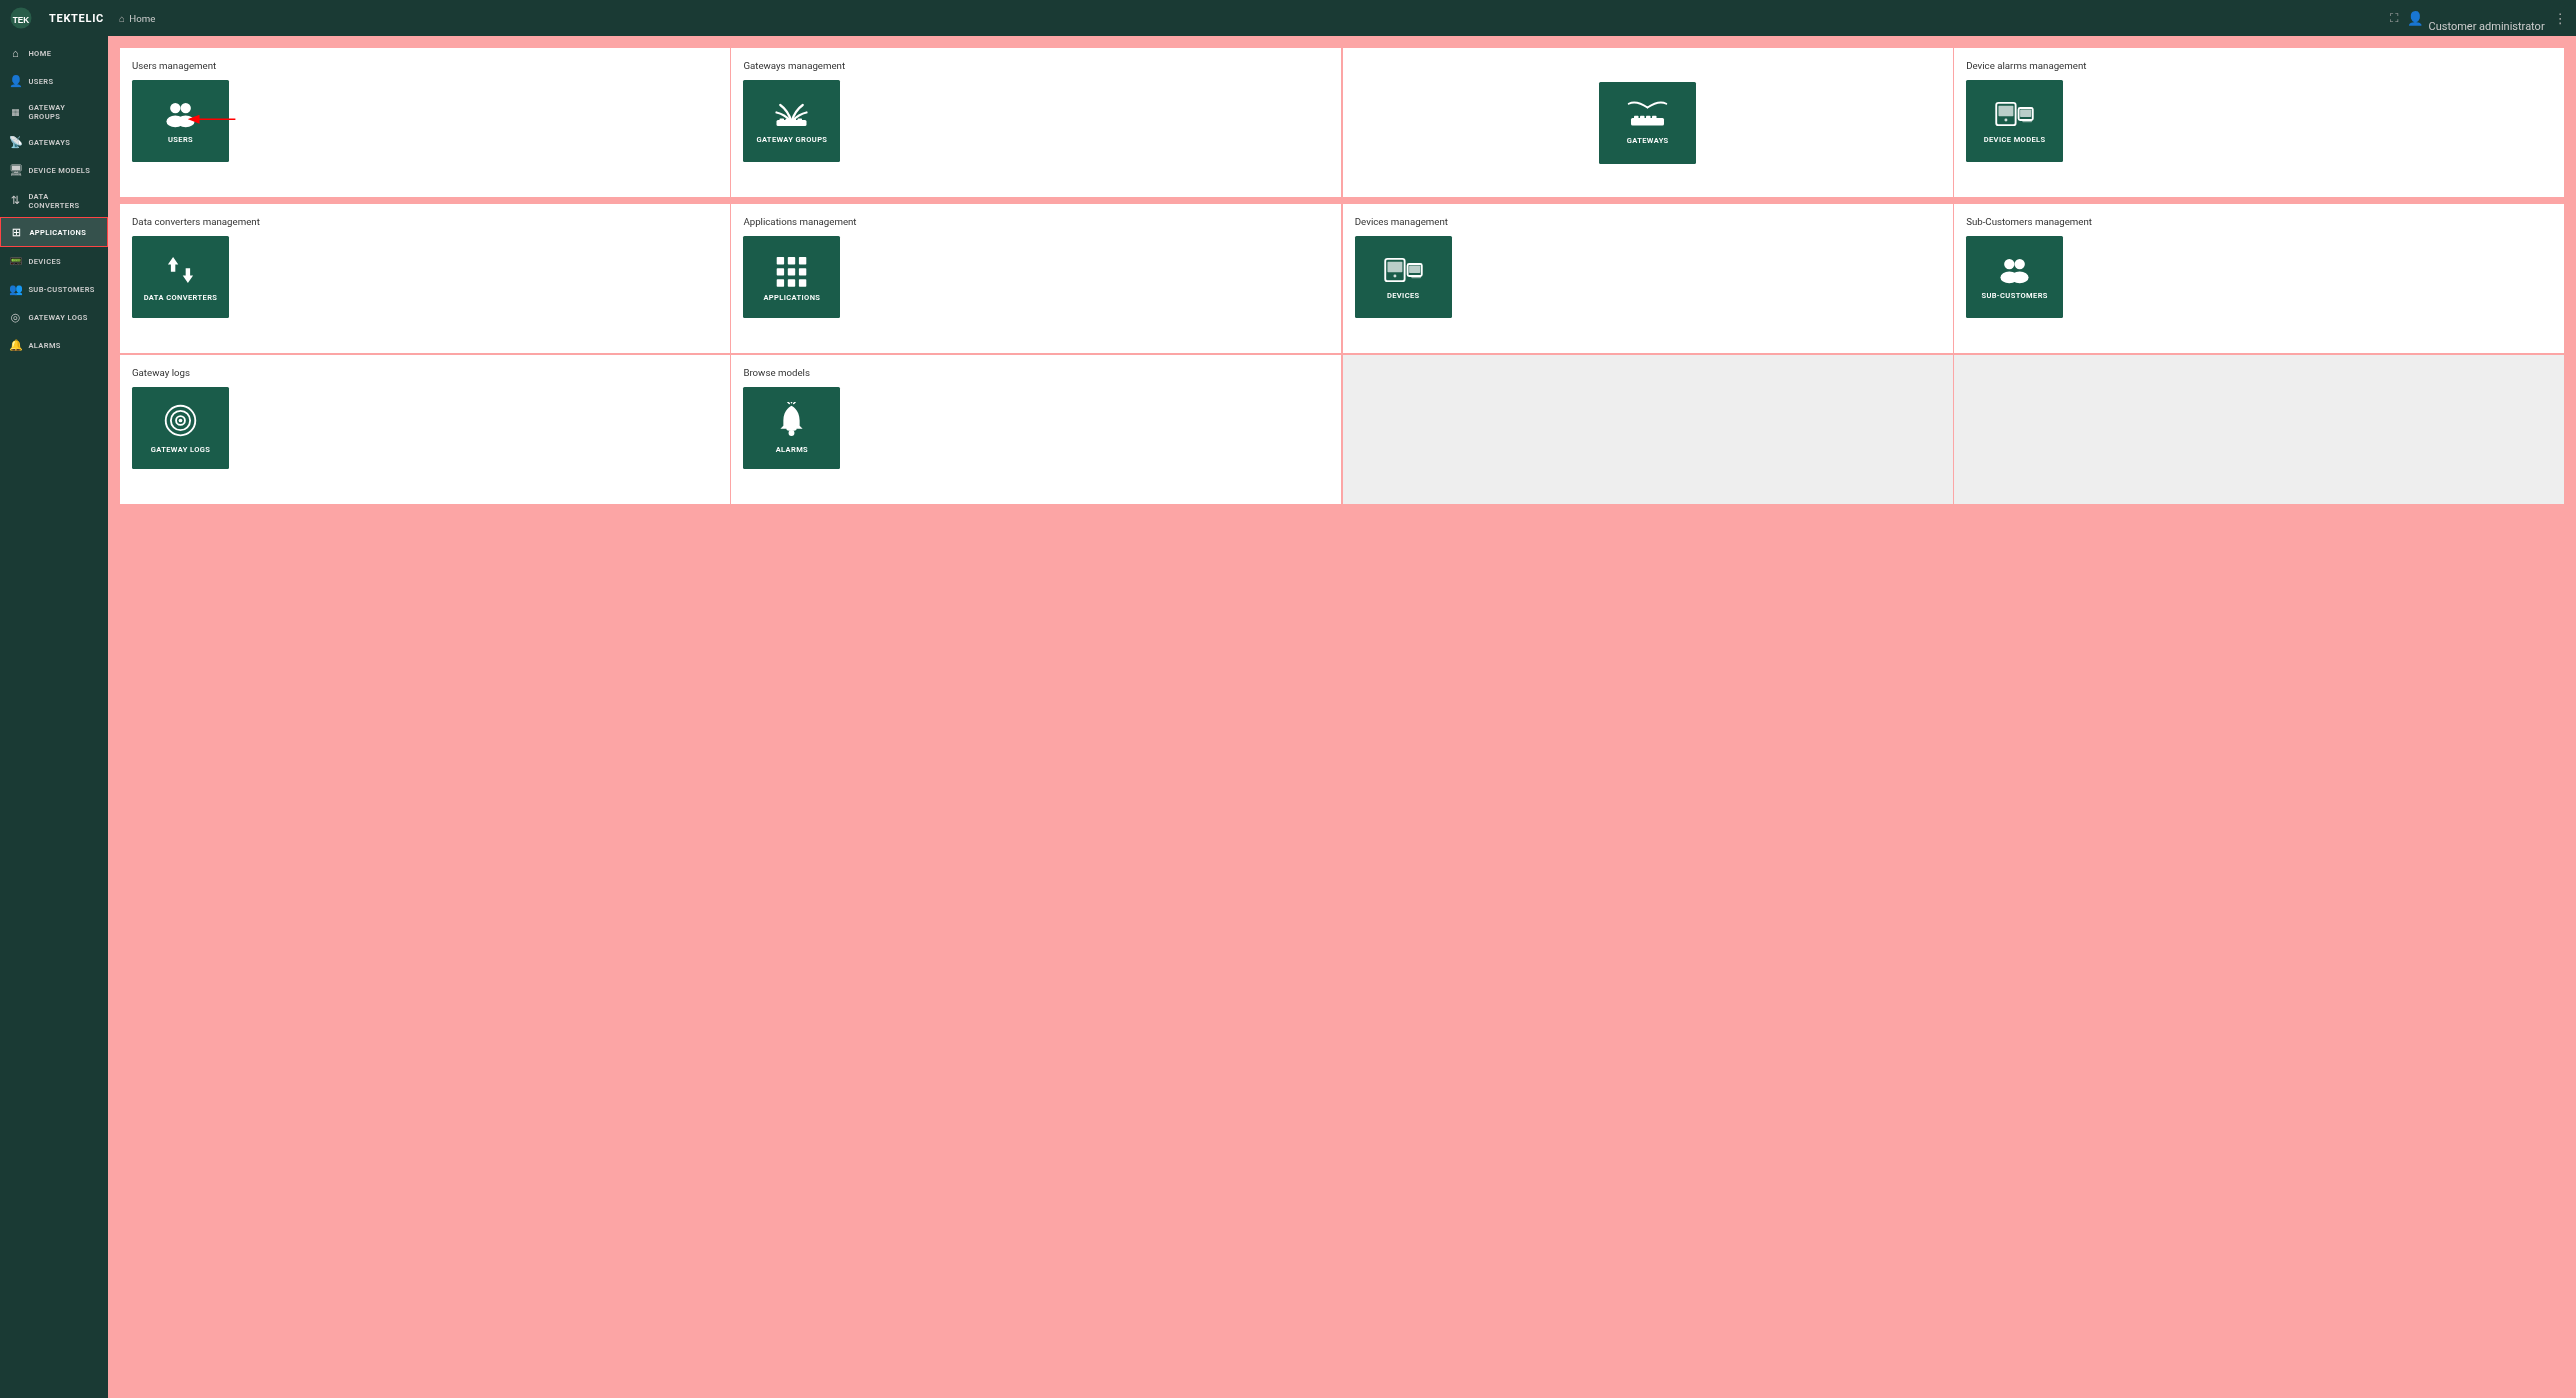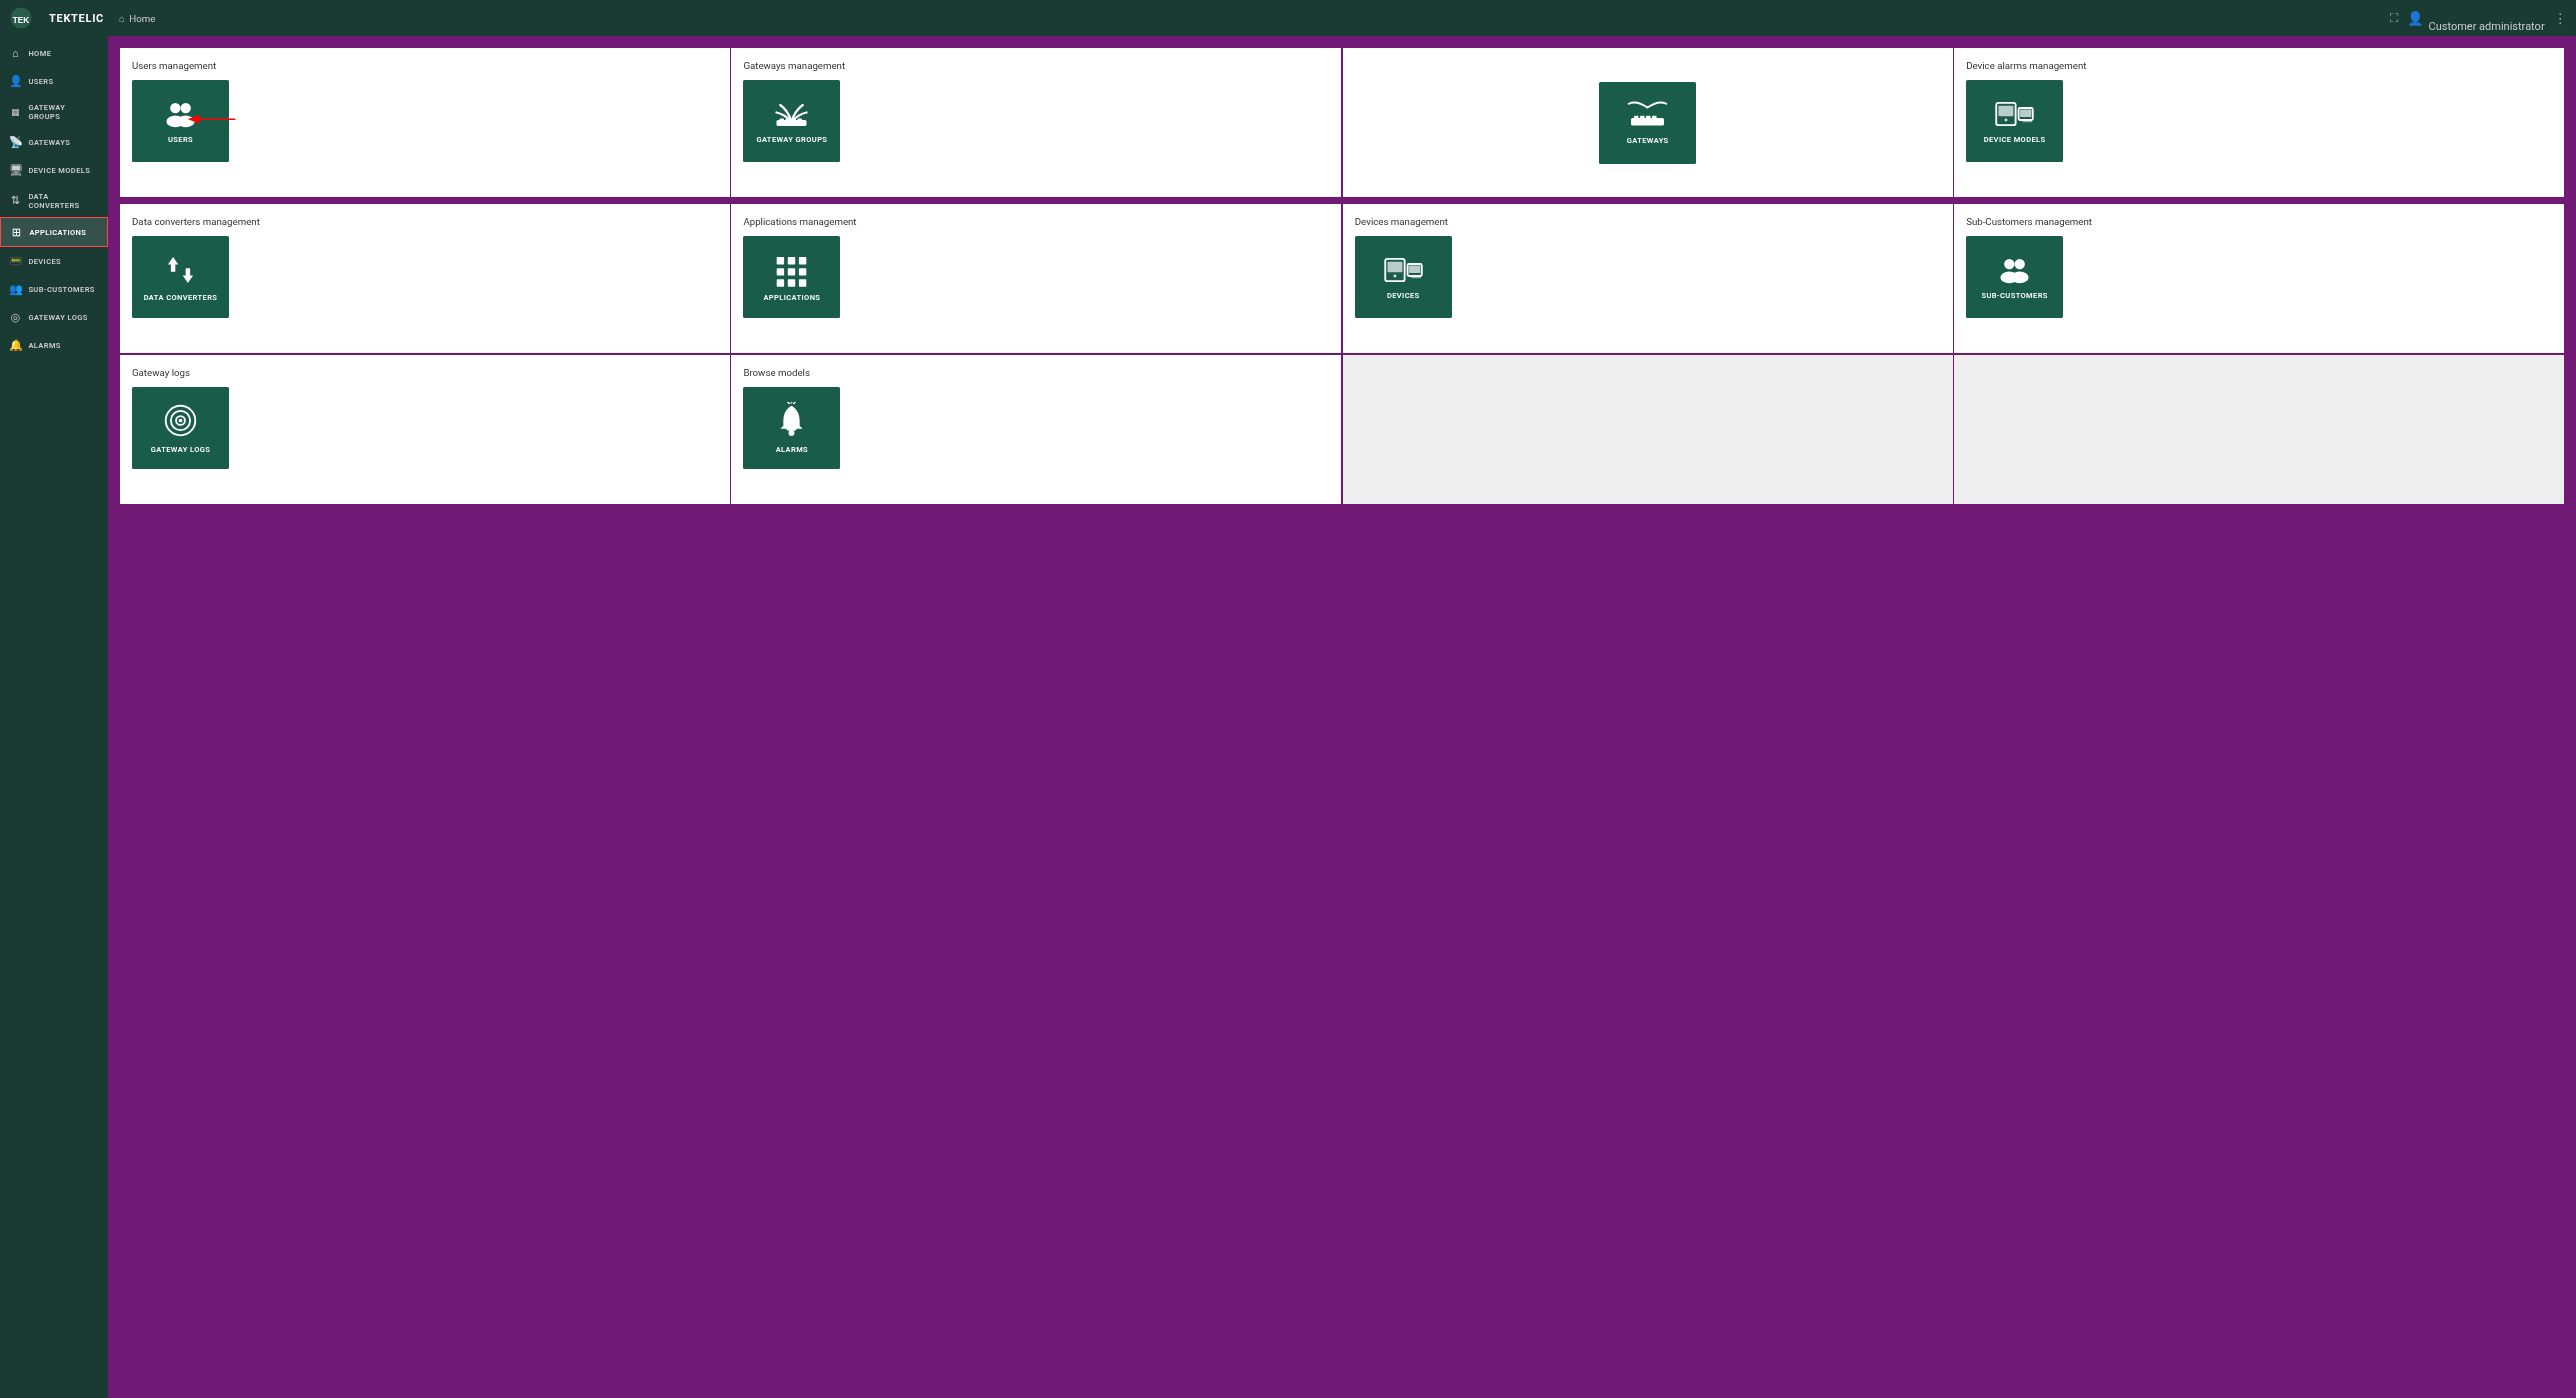--- a/index.html
+++ b/index.html
@@ -81,21 +81,21 @@
       flex-shrink: 0;
       width: 13.4px;
       text-align: center;
     }
 
     
     .main {
       flex: 1;
       overflow-y: auto;
       padding: 12px;
-      background: #701a75;
+      background: #fca5a5;
     }
 
     
     .cards-grid {
       display: grid;
       grid-template-columns: repeat(4, 1fr);
       gap: 1.5px;
     }
 
     .card-section {

